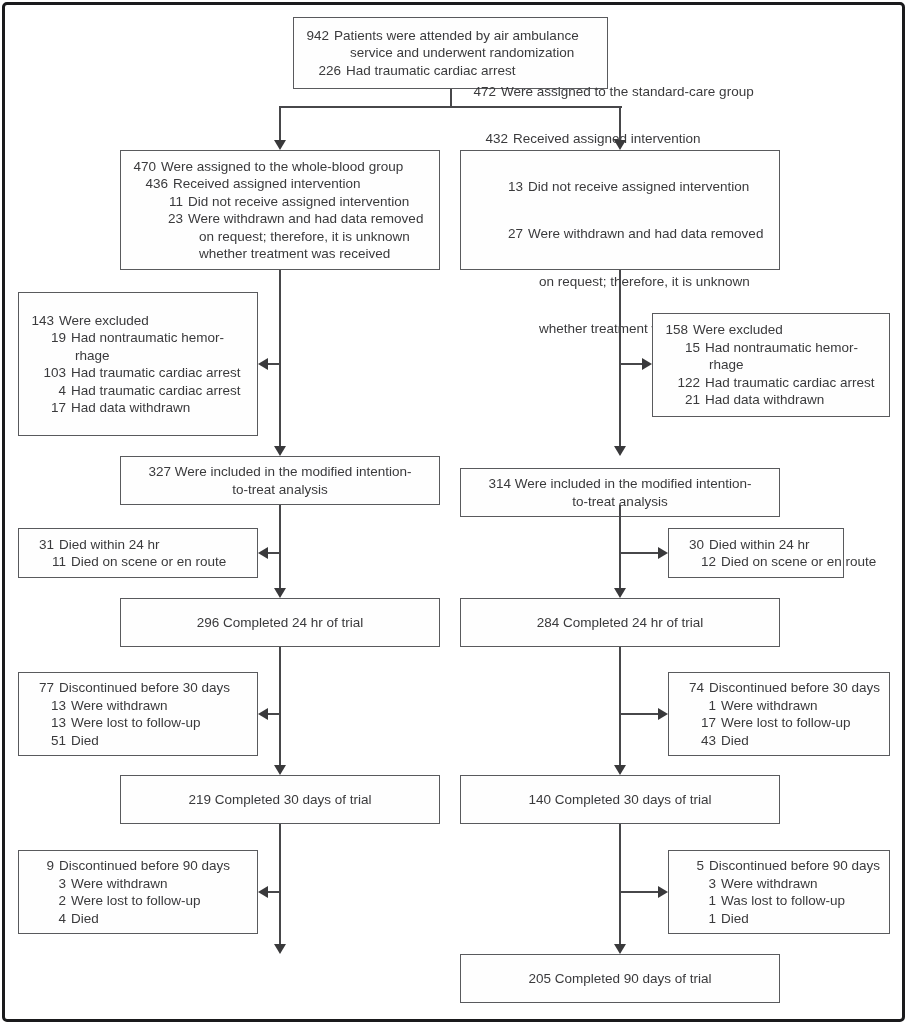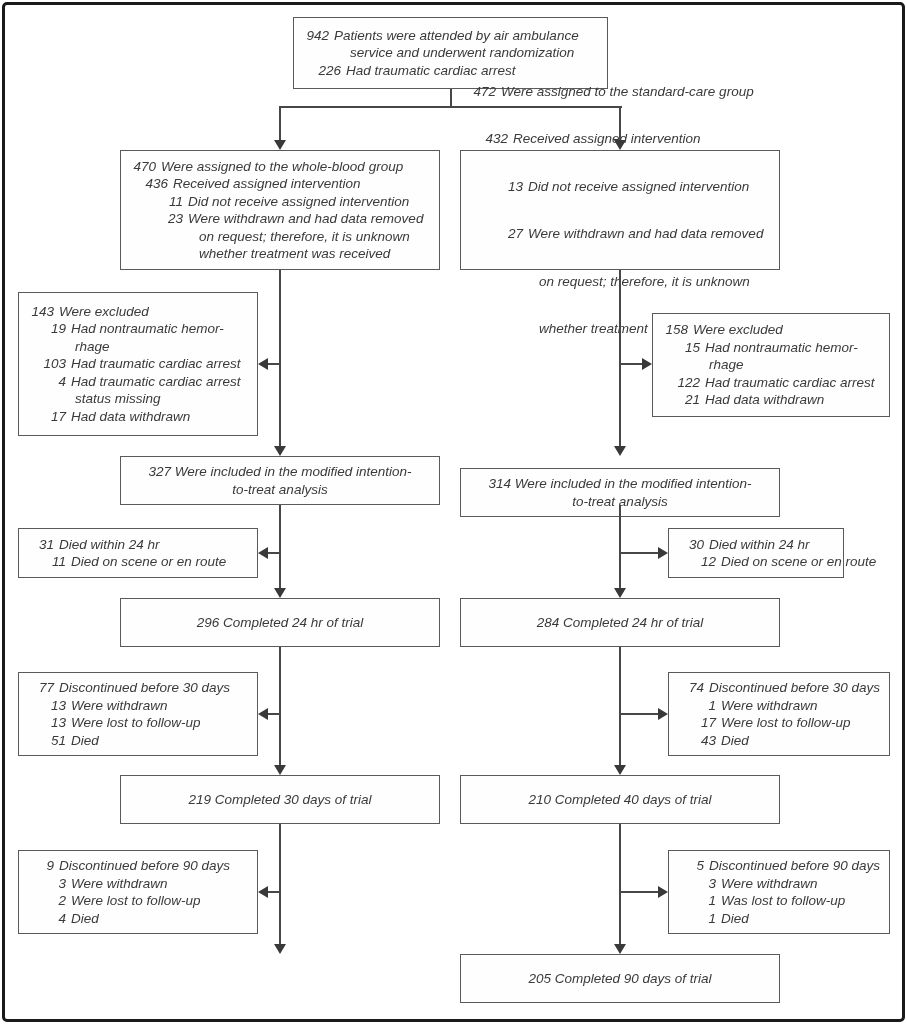--- a/index.html
+++ b/index.html
@@ -1,18 +1,18 @@
 <!DOCTYPE html>
 <html><head>
 <meta charset="utf-8">
 <style>
   html,body{margin:0;padding:0;background:#ffffff;}
   .stage{
     position:relative;width:907px;height:1024px;background:#ffffff;
-    font-family:"Liberation Sans", sans-serif;color:#3a3a3c;overflow:hidden;font-style:italic;
+    font-family:"Liberation Sans", sans-serif;color:#3a3a3c;overflow:hidden;
   }
   .frame{position:absolute;inset:2px;border:3px solid #1a1a1c;border-radius:5px;pointer-events:none;}
   .box{
     position:absolute;box-sizing:border-box;border:1.5px solid #595a5d;background:#fefefe;
     font-size:13.5px;line-height:17.5px;display:flex;flex-direction:column;justify-content:center;
     padding:3px 6px 3px 9px;
   }
   .box.center{align-items:center;text-align:center;padding:3px 4px;}
   .row{display:flex;align-items:baseline;}
   .num{flex:0 0 26px;text-align:right;margin-right:5px;white-space:pre;}
@@ -117,24 +117,20 @@
         <span class="txt">rhage</span>
       </div>
     <div class="row i1">
         <span class="num">103</span>
         <span class="txt">Had traumatic cardiac arrest</span>
       </div>
     <div class="row i1">
         <span class="num">4</span>
         <span class="txt">Had traumatic cardiac arrest</span>
       </div>
-    <div class="row c1">
-        <span class="num"></span>
-        <span class="txt">status missing</span>
-      </div>
     <div class="row i1">
         <span class="num">17</span>
         <span class="txt">Had data withdrawn</span>
       </div>
   </div>
 
   <div class="box" style="left:652px;top:313px;width:238px;height:104px;">
     <div class="row">
         <span class="num">158</span>
         <span class="txt">Were excluded</span>
@@ -228,21 +224,21 @@
     <div class="row i1">
         <span class="num">43</span>
         <span class="txt">Died</span>
       </div>
   </div>
 
   <div class="box center" style="left:120px;top:775px;width:320px;height:49px;">
     <div>219 Completed 30 days of trial</div>
   </div>
   <div class="box center" style="left:460px;top:775px;width:320px;height:49px;">
-    <div>210 Completed 40 days of trial</div>
+    <div>140 Completed 30 days of trial</div>
   </div>
 
   <div class="box" style="left:18px;top:850px;width:240px;height:84px;">
     <div class="row">
         <span class="num">9</span>
         <span class="txt">Discontinued before 90 days</span>
       </div>
     <div class="row i1">
         <span class="num">3</span>
         <span class="txt">Were withdrawn</span>

